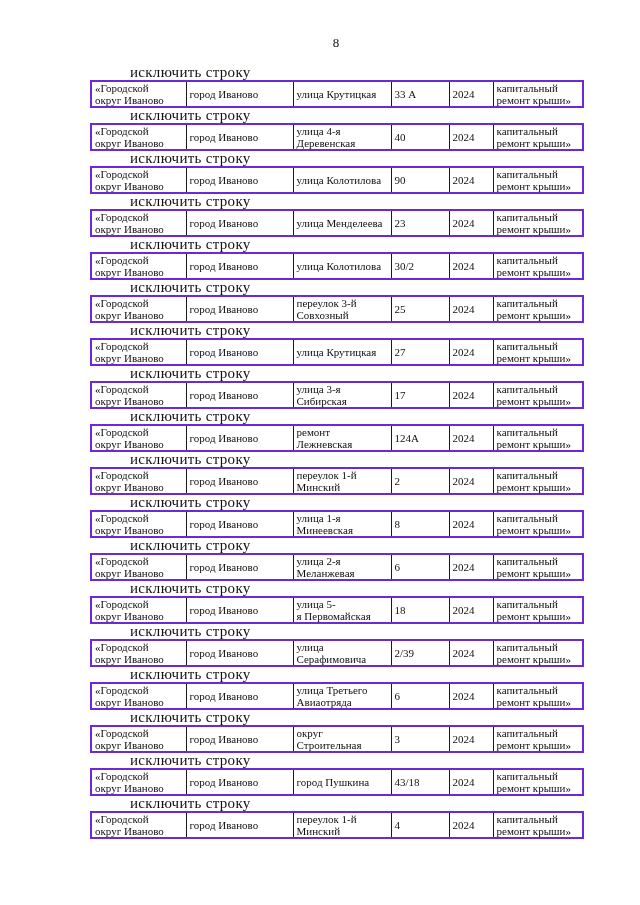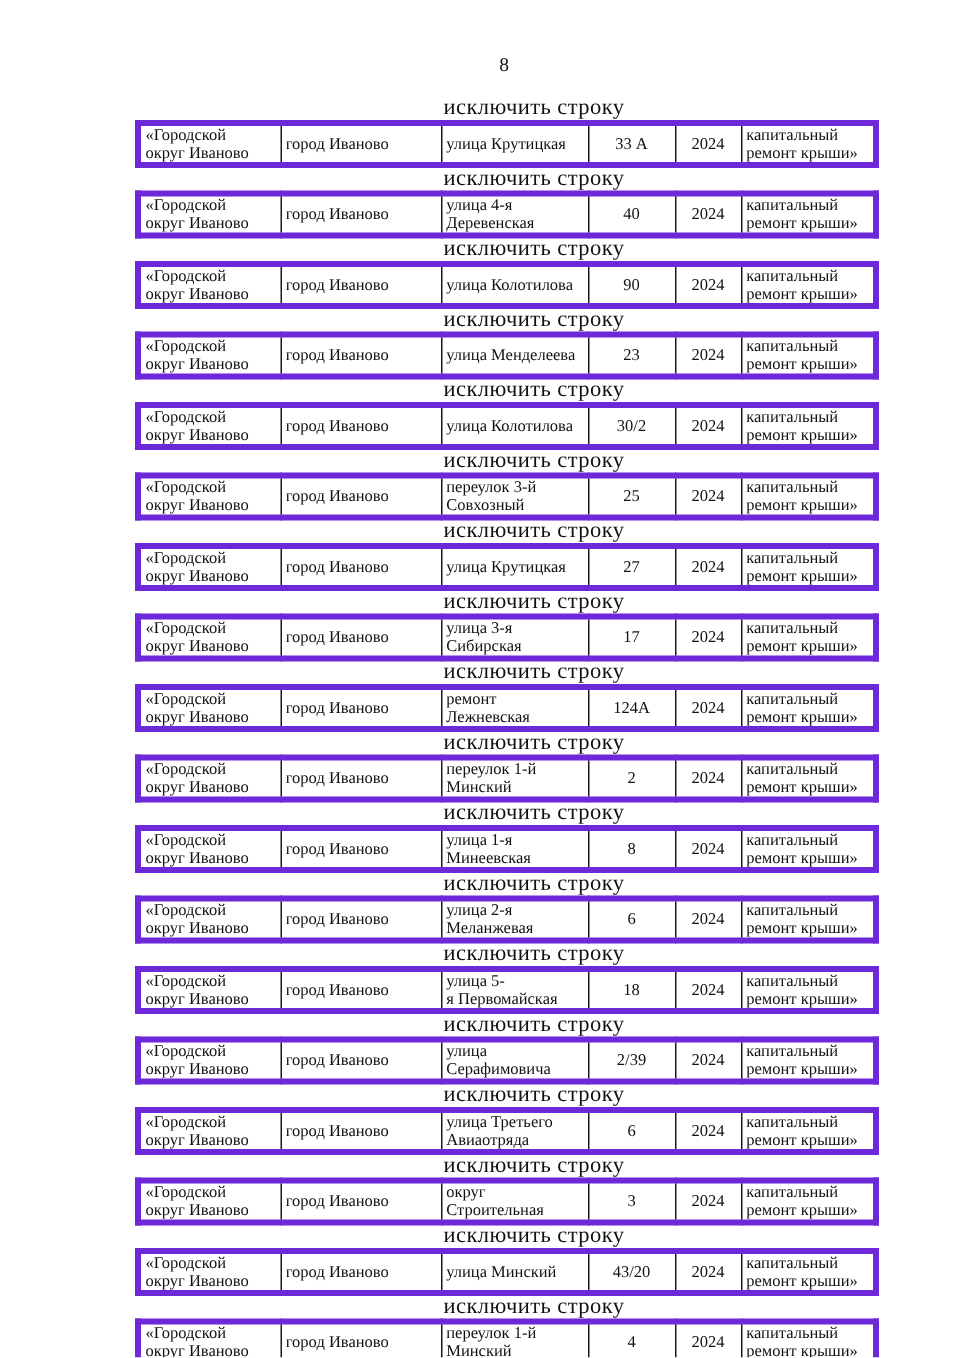--- a/index.html
+++ b/index.html
@@ -31,38 +31,37 @@
     left: 90px;
     width: 492px;
   }
   .block { }
   .block-heading {
     font-size: 15px;
     line-height: 15px;
     margin: 0 0 0 40px;
     letter-spacing: 0.3px;
     white-space: nowrap;
-    text-align: center;
   }
   table.row-table {
     border-collapse: collapse;
     table-layout: fixed;
     width: 492px;
-    border: 4px solid #6d28d9;
+    border: 2px solid #6d28d9;
   }
   table.row-table td {
     border: 1px solid #1a1a1a;
     font-size: 11px;
     line-height: 12px;
     padding: 0 3px;
     height: 24px;
     vertical-align: middle;
     overflow: hidden;
   }
-  td.center { text-align: center; }
+  td.center { }
   col.c1 { width: 95px; }
   col.c2 { width: 107px; }
   col.c3 { width: 98px; }
   col.c4 { width: 58px; }
   col.c5 { width: 44px; }
   col.c6 { width: 90px; }
 </style>
 </head>
 <body>
 
@@ -461,22 +460,22 @@
             <col class="c2">
             <col class="c3">
             <col class="c4">
             <col class="c5">
             <col class="c6">
       </colgroup>
       <tbody>
         <tr>
           <td>«Городской округ&nbsp;Иваново</td>
           <td>город Иваново</td>
-          <td>улица Минский</td>
-          <td class="center">43/20</td>
+          <td>город Пушкина</td>
+          <td class="center">43/18</td>
           <td class="center">2024</td>
           <td>капитальный ремонт крыши»</td>
         </tr>
       </tbody>
     </table>
   </section>
 
   <section class="block">
     <div class="block-heading">исключить строку</div>
     <table class="row-table">

